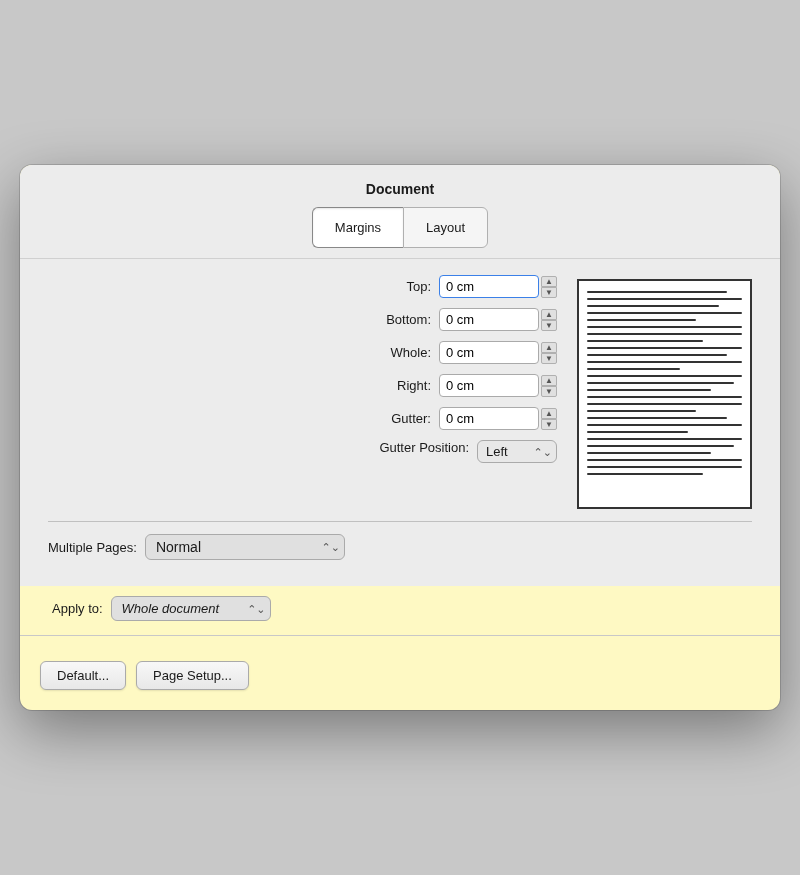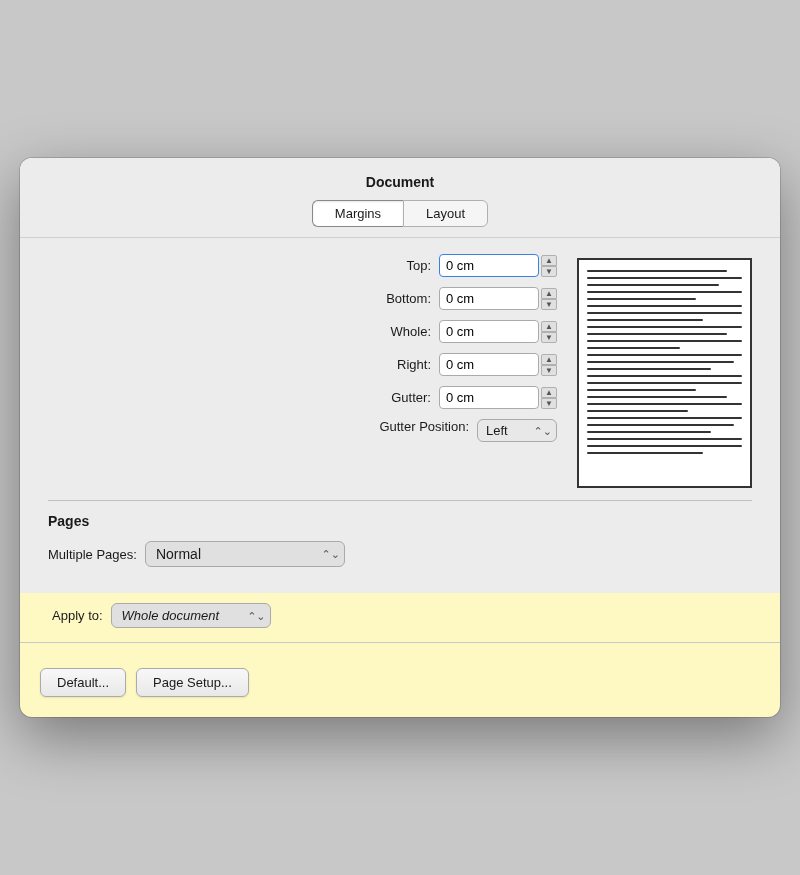--- a/index.html
+++ b/index.html
@@ -41,21 +41,21 @@
     }
 
     .tabs-row {
       display: flex;
       justify-content: center;
       gap: 0;
       padding: 10px 0 0 0;
     }
 
     .tab-btn {
-      padding: 5px 22px;
+      padding: 12px 22px;
       font-size: 13px;
       border: 1px solid #b0b0b0;
       background: #f5f5f5;
       cursor: pointer;
       color: #1a1a1a;
       outline: none;
     }
 
     .tab-btn:first-child {
       border-radius: 6px 0 0 6px;
@@ -454,21 +454,20 @@
             <div class="preview-line" style="width: 100%;"></div>
             <div class="preview-line" style="width: 75%;"></div>
           </div>
       </div>
 
     </div>
 
     <div class="divider"></div>
 
     <div>
-      <div class="section-title">Pages</div>
       <div class="multiple-pages-row">
         <span class="mp-label">Multiple Pages:</span>
         <div class="select-wrapper">
           <select class="select-field-wide">
             <option>Normal</option>
             <option>Mirror margins</option>
             <option>2 pages per sheet</option>
             <option>Book fold</option>
           </select>
           <span class="select-icon">⌃⌄</span>

